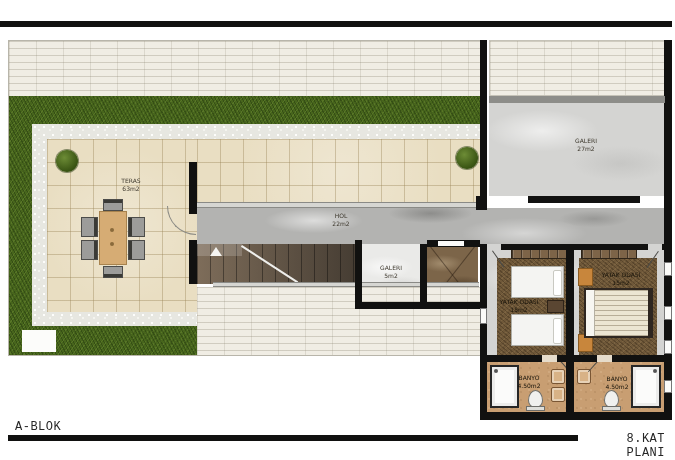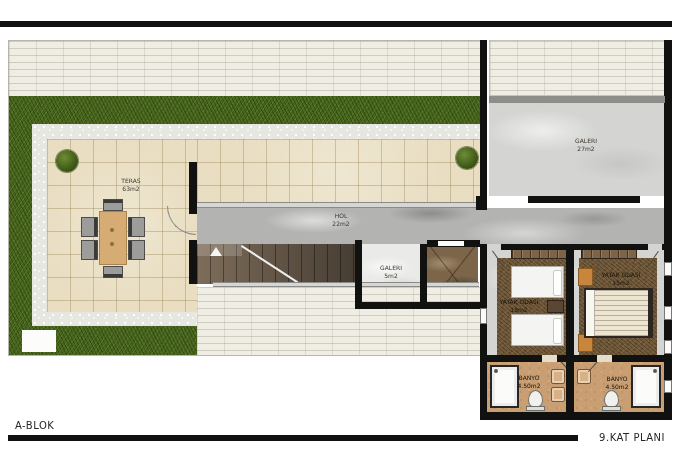--- a/index.html
+++ b/index.html
@@ -64,21 +64,21 @@
   .toilet{background:#f0f0ee;border:1px solid #6e6e6a;border-radius:50% 50% 46% 46%/58% 58% 42% 42%;}
   .tank{background:#dededa;border:1px solid #6e6e6a;}
   .sink{background:#d8b286;border:1px solid #7a5634;border-radius:2px;box-shadow:inset 0 0 0 2px rgba(255,255,255,.4);}
   .tree{border-radius:50%;
     background:radial-gradient(circle at 38% 35%, #6d8c36, #3c5715 65%, #243c0a);
     box-shadow:0 0 0 1px rgba(30,50,8,.5);}
   .tchair{background:#9c9c9a;border:1px solid #4c4c4a;}
   .swing{background:#4c4c48;width:1px;transform-origin:top left;}
   .rlabel{font-size:6px;line-height:1.25;color:#3c372c;text-align:center;z-index:40;}
   .rlabel.dark{color:#161209;}
-  .footer-text{font-size:10px;color:#262626;letter-spacing:.5px;}
+  .footer-text{font-size:12px;color:#262626;letter-spacing:.5px;font-family:Liberation Mono, monospace;}
   .arrow-up{width:0;height:0;border-left:6px solid transparent;border-right:6px solid transparent;
     border-bottom:9px solid #f5f5f2;}
   .diagline{background:#efefec;height:1.5px;transform-origin:left top;}
   .plot-border{border:1px solid #b8b5aa;}
 </style>
 </head>
 <body>
 
 <div id="plan">
 
@@ -238,15 +238,15 @@
     <span>BANYO</span><br>
     <span>4.50m2</span>
   </div>
   <div class="rlabel dark" style="left:587px;top:375px;width:60px;">
     <span>BANYO</span><br>
     <span>4.50m2</span>
   </div>
 
   <div class="footer-text" style="left:15px;top:420px;">A-BLOK</div>
   <div class="wall" style="left:8px;top:435px;width:570px;height:6px;"></div>
-  <div class="footer-text" style="left:590px;top:432px;width:75px;text-align:right;">9.KAT PLANI</div>
+  <div class="footer-text" style="left:590px;top:432px;width:75px;text-align:right;">8.KAT PLANI</div>
 
 </div>
 
 </body></html>

